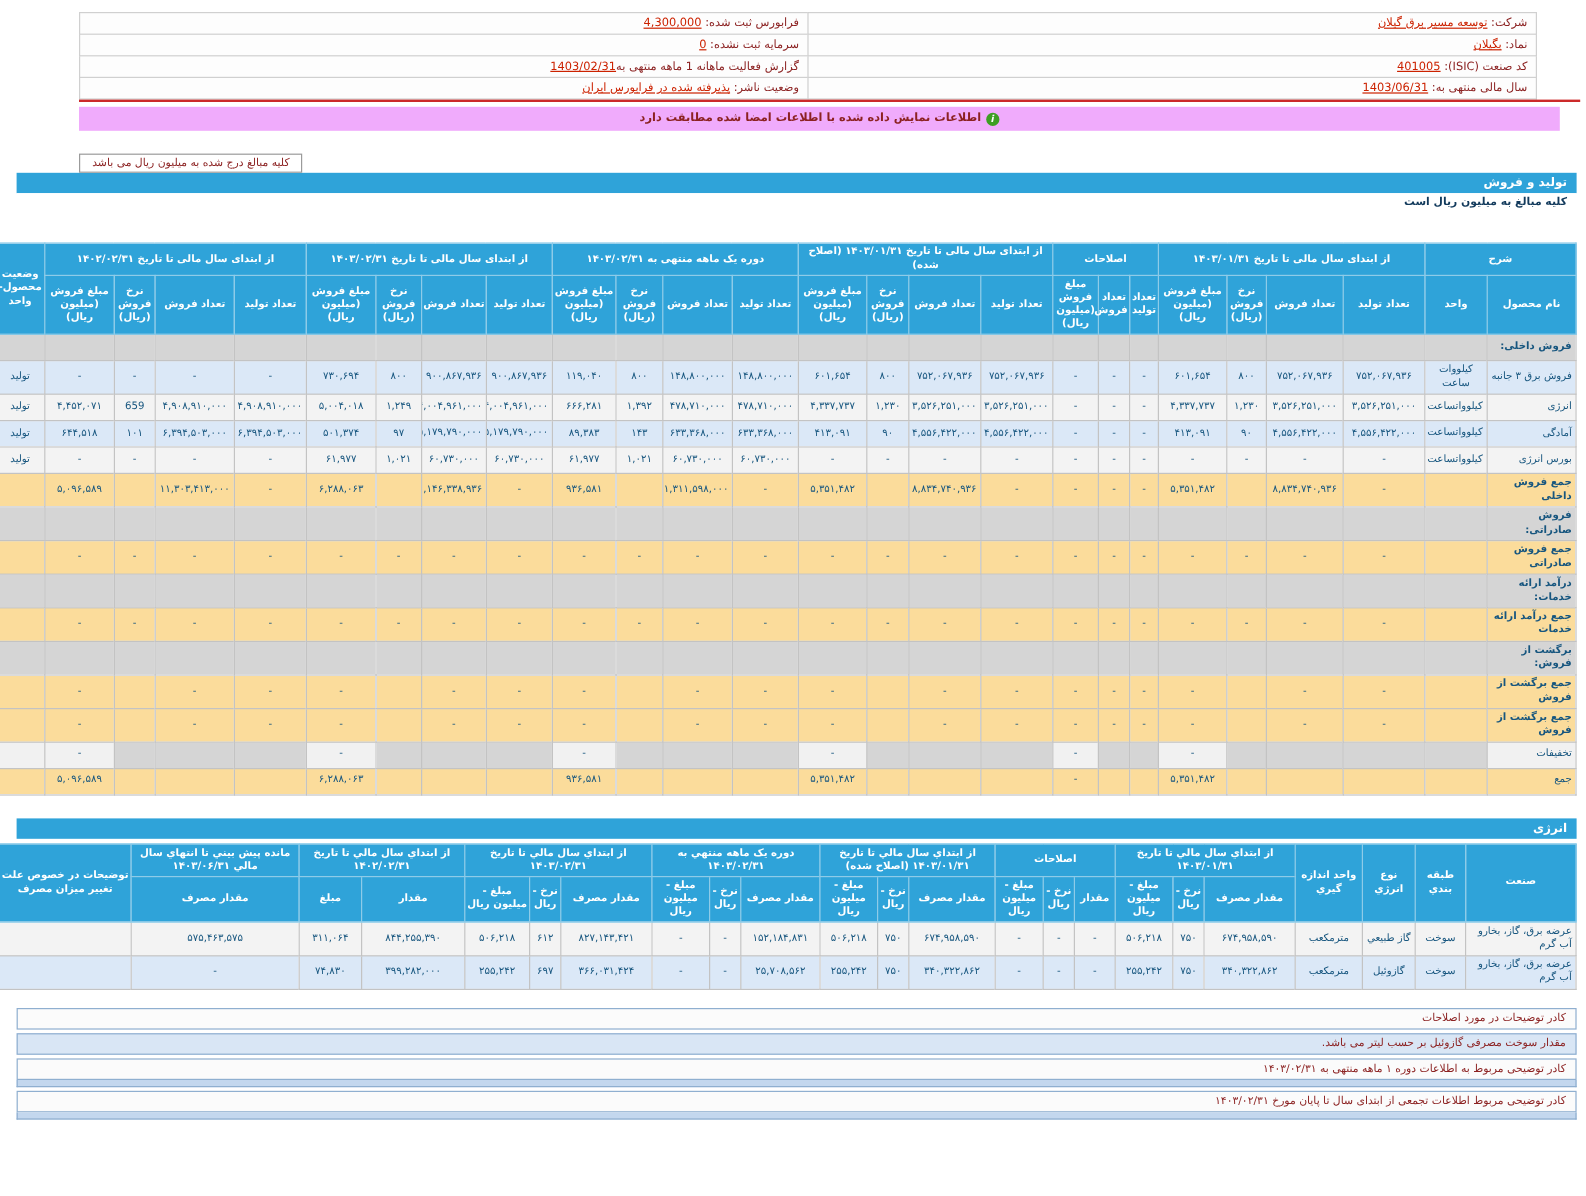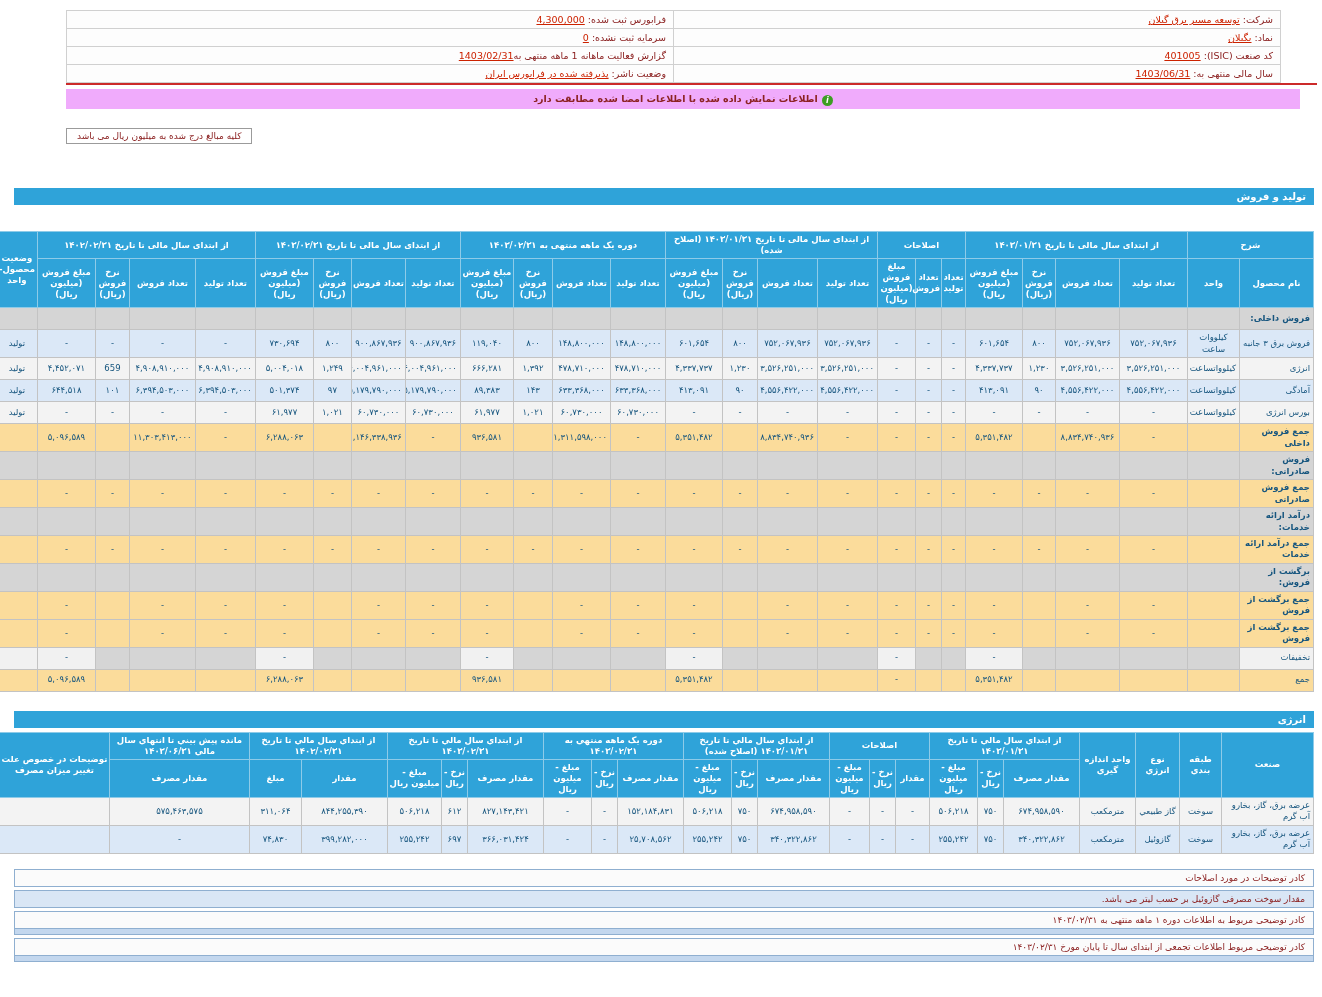--- a/index.html
+++ b/index.html
@@ -12,21 +12,21 @@
   table.info .lbl{color:#8c2222;}
   table.info .val{color:#cc2200;text-decoration:underline;}
   .redline{height:2px;background:#cc2a2a;margin:0 5px 0 66px;}
 
   .banner{margin:4px 22px 0 66px;background:#f0abfc;height:20px;line-height:20px;text-align:center;color:#8c2222;font-size:9.5px;font-weight:bold;}
   .info-icon{display:inline-block;width:11px;height:11px;line-height:11px;border-radius:50%;background:#3d9e23;color:#fff;font-size:8px;font-weight:bold;text-align:center;vertical-align:-1px;margin-left:4px;font-style:italic;}
   .units-wrap{direction:ltr;}
   .units-box{margin:19px 0 0 66px;display:inline-block;border:1px solid #9b9b9b;background:#fff;color:#8c2222;font-size:9px;padding:2px 10px;direction:rtl;}
 
   .secbar{margin:0 8px 0 14px;background:#2fa3d9;color:#fff;font-size:10px;font-weight:bold;height:17px;line-height:17px;padding-right:8px;}
-  .secbar.first{margin-top:44px;}
+  .secbar.first{}
   .secbar.mt{margin-top:19px;}
   .subbar{margin:0 8px 0 14px;background:#fff;color:#123a5c;font-size:9px;font-weight:bold;padding:3px 8px 2px 8px;}
 
   table.grid{border-collapse:collapse;table-layout:fixed;width:1300px;}
   #t1{margin:26px 8px 0 14px;}
   #t2{margin:4px 8px 0 14px;}
   table.grid th{background:#2fa3d9;color:#fff;font-size:8.5px;font-weight:bold;border:1px solid #8ecbe8;padding:2px 1px;line-height:1.3;}
   table.grid td{border:1px solid #c3c3c3;font-size:8.5px;color:#17567f;padding:2px 3px;text-align:center;height:17px;line-height:1.35;overflow:hidden;}
   table.grid td:first-child{text-align:right;}
   tr.sec td{background:#d5d5d5;font-weight:bold;}
@@ -72,20 +72,21 @@
 
   <div class="redline"></div>
 
   <div class="banner">
     <span class="info-icon">i</span><span>اطلاعات نمایش داده شده با اطلاعات امضا شده مطابقت دارد</span>
   </div>
 
   <div class="units-wrap"><div class="units-box">کلیه مبالغ درج شده به میلیون ریال می باشد</div></div>
 
   <div class="secbar first">تولید و فروش</div>
+  <div class="subbar">کلیه مبالغ به میلیون ریال است</div>
 
   <table id="t1" class="grid">
       <colgroup>
         <col style="width: 74px;">
         <col style="width: 52px;">
         <col style="width: 68px;">
         <col style="width: 64px;">
         <col style="width: 33px;">
         <col style="width: 57px;">
         <col style="width: 24px;">

